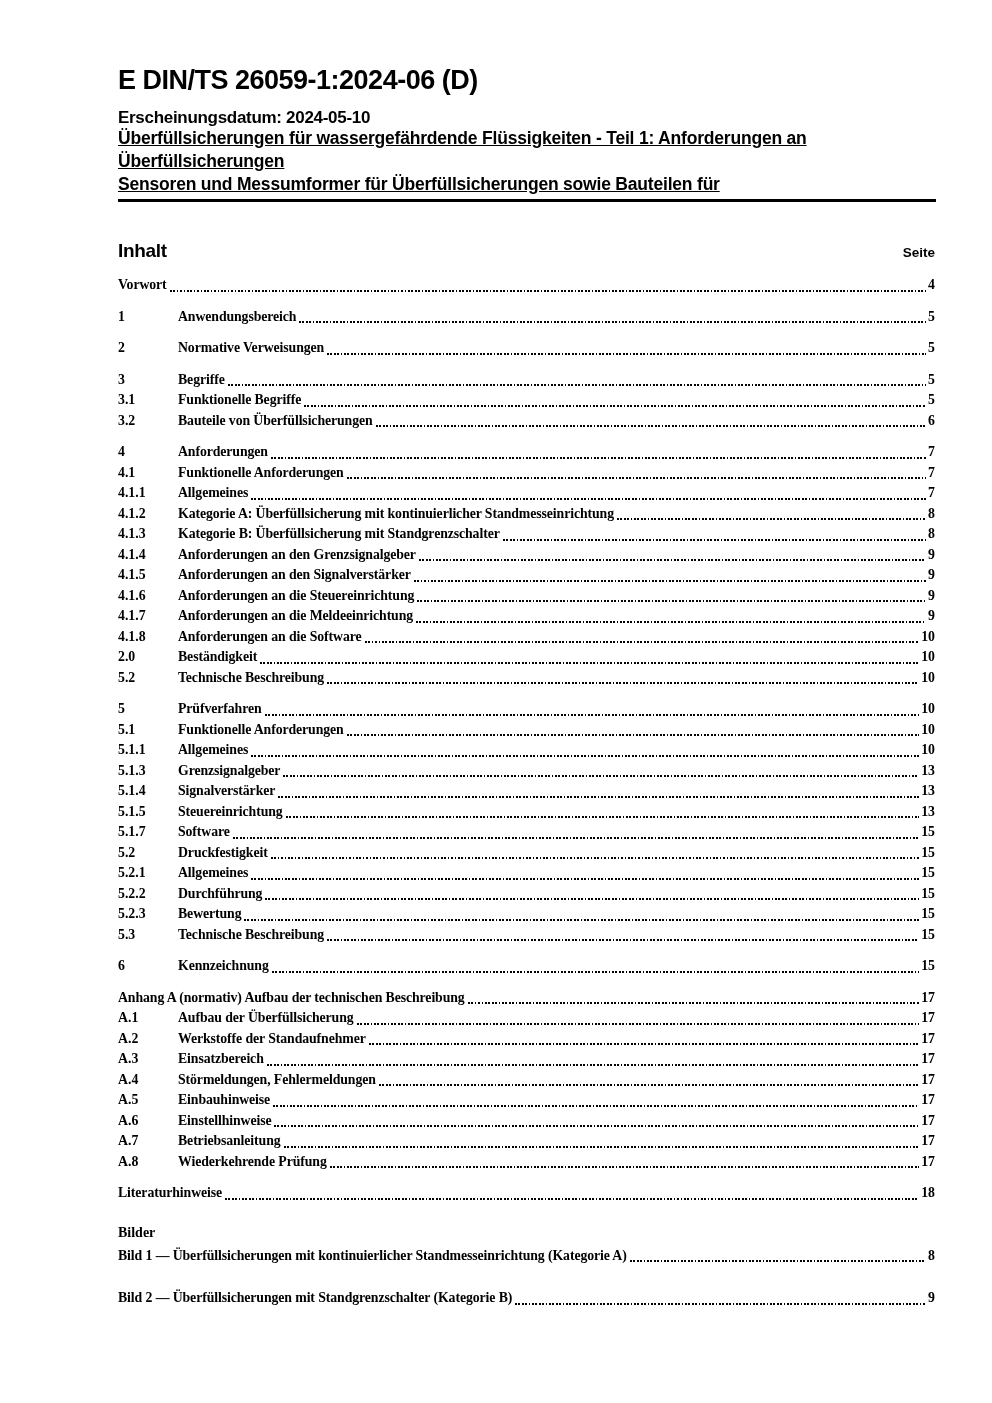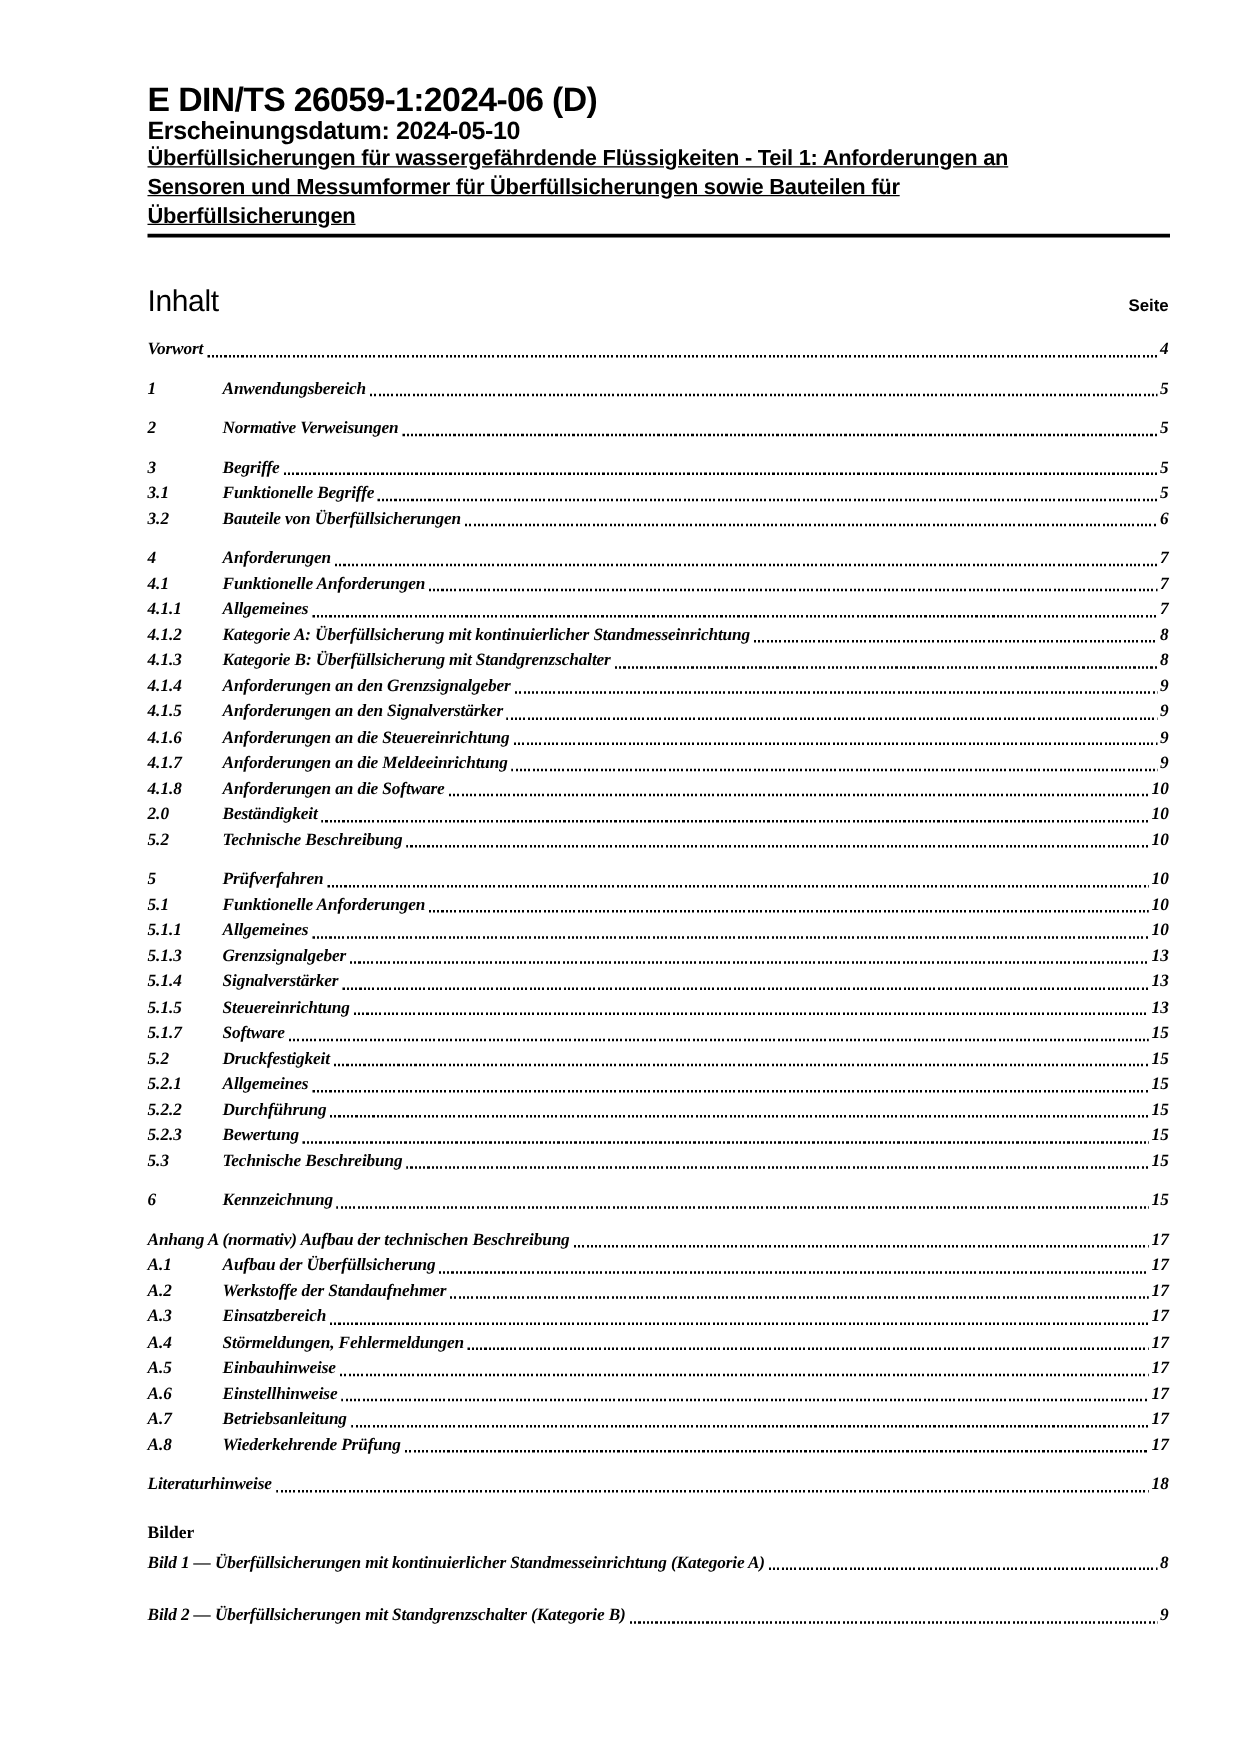--- a/index.html
+++ b/index.html
@@ -24,22 +24,22 @@
   
   .doc-number {
     margin-top: 66px;
     font-size: 27px;
     font-weight: 700;
     line-height: 29px;
     letter-spacing: -0.5px;
     font-family: "Liberation Sans", sans-serif;
   }
   .pub-date {
-    margin-top: 1px;
-    font-size: 20px;
+    margin-top: 13px;
+    font-size: 17px;
     font-weight: 700;
     line-height: 19px;
     letter-spacing: -0.3px;
   }
   .doc-title {
     font-size: 17.5px;
     font-weight: 700;
     line-height: 23px;
     letter-spacing: -0.2px;
     text-decoration: underline;
@@ -51,42 +51,41 @@
     border-top: 3px solid #000;
   }
   
   .toc-head {
     margin-top: 38px;
     display: flex;
     align-items: baseline;
     justify-content: space-between;
   }
   .toc-head .inhalt {
-    font-size: 24px;
-    font-weight: 400;
+    font-size: 19px;
+    font-weight: 700;
     letter-spacing: -0.3px;
   }
   .toc-head .seite {
     font-size: 13.5px;
     font-weight: 700;
   }
   
   .toc-list {
     margin-top: 13px;
     font-family: "Liberation Serif", serif;
     font-weight: 700;
     font-size: 13.8px;
   }
   .toc-row {
     display: flex;
     align-items: flex-start;
     height: 20.5px;
     line-height: 20.5px;
     white-space: nowrap;
-    font-style: italic;
   }
   .toc-row.gap    { margin-top: 11px; }
   .toc-row.gap-lg { margin-top: 22px; }
   .toc-num {
     width: 60px;
     flex: 0 0 60px;
   }
   .toc-label {
     flex: 0 0 auto;
     letter-spacing: -0.1px;
@@ -121,22 +120,22 @@
 <body>
 
 <div class="page">
 
   <div class="doc-number">E DIN/TS 26059-1:2024-06 (D)</div>
 
   <div class="pub-date">Erscheinungsdatum: 2024-05-10</div>
 
   <div class="doc-title">
     <div>Überfüllsicherungen für wassergefährdende Flüssigkeiten - Teil 1: Anforderungen an</div>
+    <div>Überfüllsicherungen</div>
     <div>Sensoren und Messumformer für Überfüllsicherungen sowie Bauteilen für</div>
-    <div>Überfüllsicherungen</div>
   </div>
 
   <div class="title-rule"></div>
 
   <div class="toc-head">
     <span class="inhalt">Inhalt</span>
     <span class="seite">Seite</span>
   </div>
 
   <div class="toc-list">

